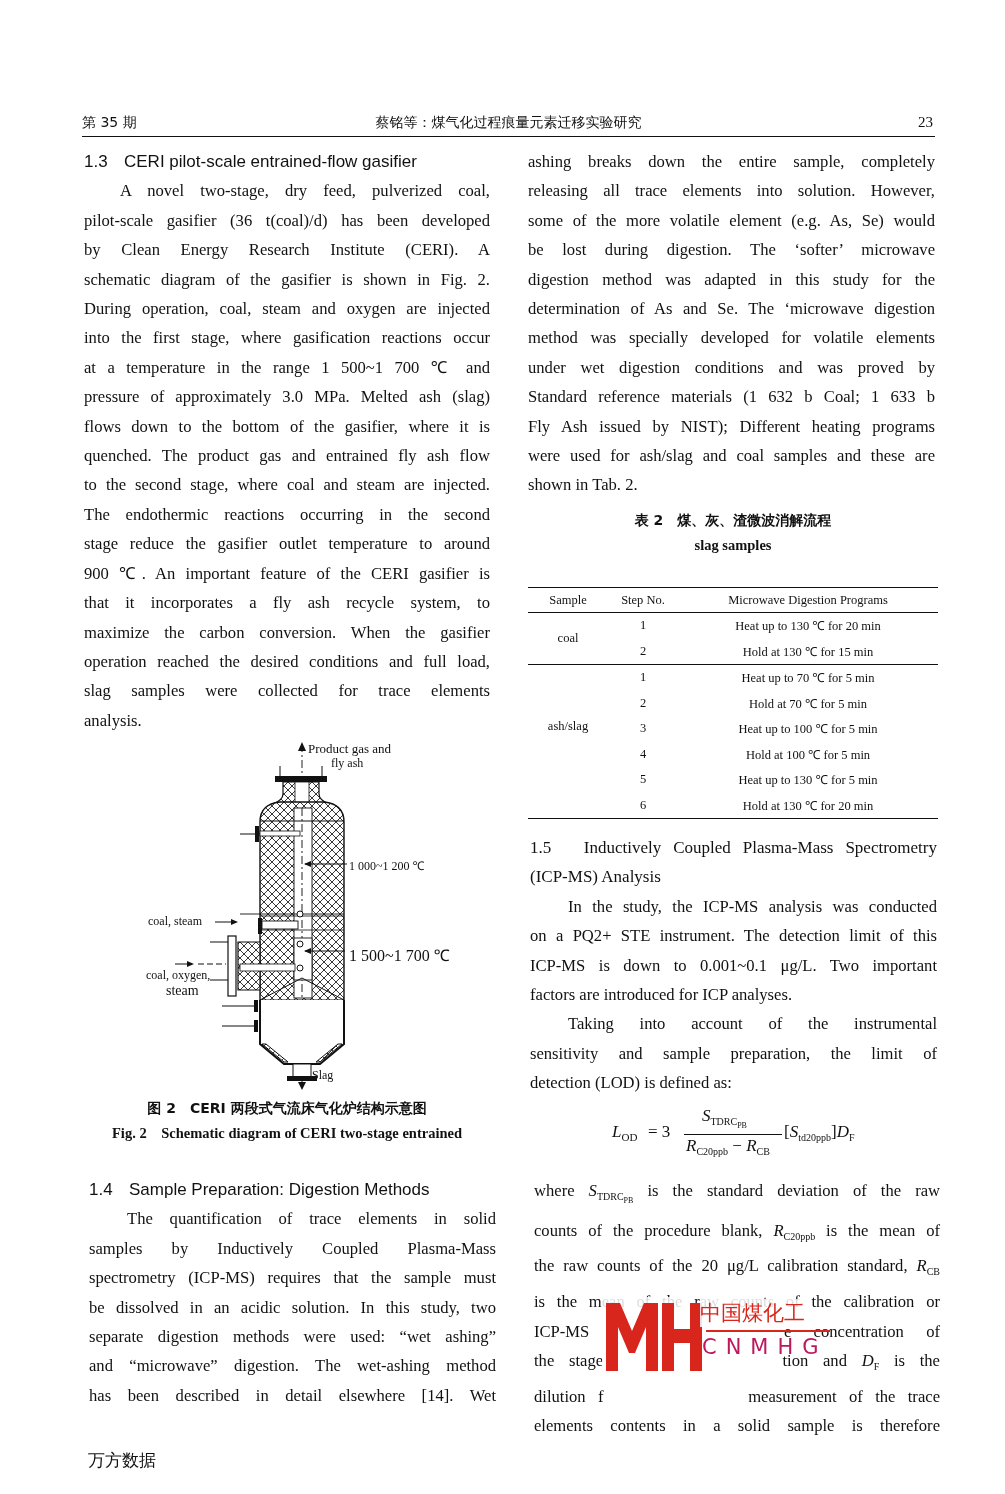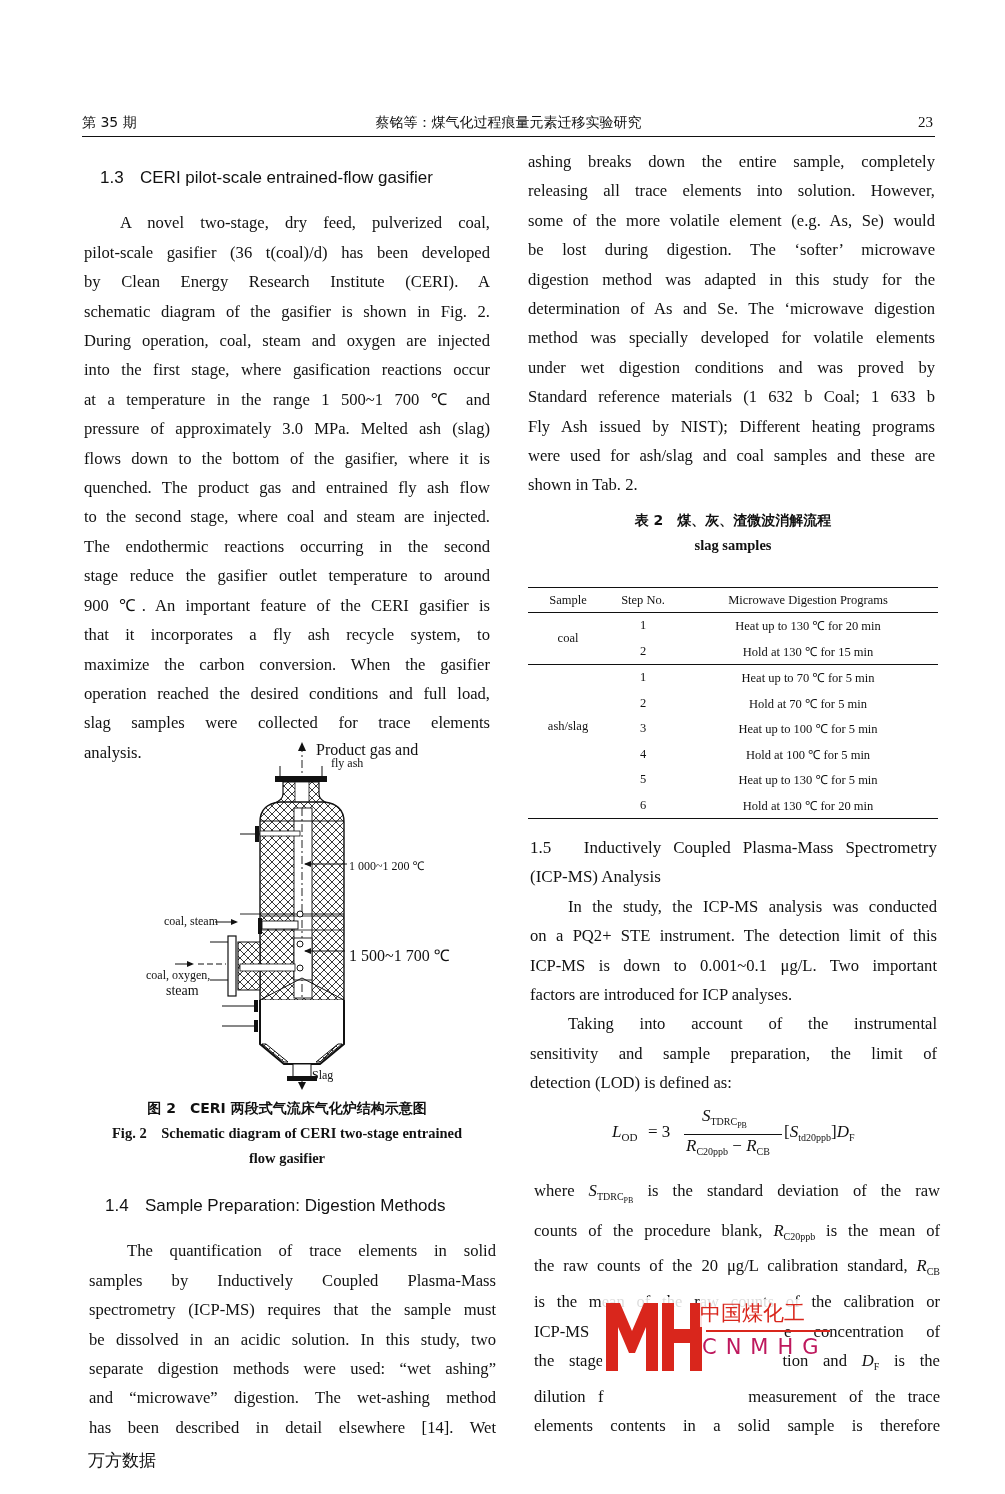--- a/index.html
+++ b/index.html
@@ -3,21 +3,21 @@
 <meta charset="utf-8">
 <style>
   html, body { margin:0; padding:0; background:#ffffff; }
   body { width:1005px; height:1494px; position:relative; overflow:hidden; color:#111; font-family:"Liberation Serif", serif; }
   .abs { position:absolute; }
   .header { left:82px; top:110px; width:853px; height:26px; border-bottom:1.5px solid #111; font-family:"DejaVu Sans", sans-serif; font-size:14px; }
   .header .l { position:absolute; left:0; top:4px; }
   .header .c { position:absolute; left:0; right:0; top:4px; text-align:center; }
   .header .r { position:absolute; right:2px; top:4px; font-family:"Liberation Serif", serif; font-size:15px; }
   .col { position:absolute; font-size:16.6px; line-height:29.4px; text-align:justify; }
-  .sec { font-family:"Liberation Sans", sans-serif; font-size:17px; line-height:29.4px; margin:16px; }
+  .sec { font-family:"Liberation Sans", sans-serif; font-size:17px; line-height:29.4px; margin:0; }
   .sec .num { display:inline-block; width:40px; }
   .secs { font-family:"Liberation Serif", serif; font-size:17px; line-height:29.4px; margin:0; }
   .jl { text-align:justify; text-align-last:justify; }
   .last { text-align:right; text-align-last:left; }
   .cap { text-align:center; font-weight:bold; font-size:14.5px; line-height:25px; }
   .capcn { text-align:center; font-weight:bold; font-family:"DejaVu Sans", sans-serif; font-size:14px; line-height:25px; }
   table.t2 { border-collapse:collapse; width:410px; font-size:12.5px; }
   table.t2 th { font-weight:normal; border-top:1.5px solid #111; border-bottom:1.2px solid #111; padding:5px 0 4px; }
   table.t2 td { text-align:center; height:25.5px; padding:0; }
   table.t2 tr.grp-end td { border-bottom:1.2px solid #111; }
@@ -134,34 +134,33 @@
     <line x1="165" y1="213" x2="205" y2="213" stroke="#111"></line>
     <path d="M164,213 l7,-3 v6 z" fill="#111"></path>
 
     <line x1="75" y1="184" x2="96" y2="184" stroke="#111"></line>
     <path d="M98,184 l-7,-3 v6 z" fill="#111"></path>
 
     <line x1="35" y1="226" x2="52" y2="226" stroke="#111"></line>
     <path d="M54,226 l-7,-3 v6 z" fill="#111"></path>
     <line x1="58" y1="226" x2="86" y2="226" stroke="#111" stroke-dasharray="6,3"></line>
   </svg>
-  <span class="abs" style="left:176px; top:3px; font-size:16px;">Product gas and</span>
+  <span class="abs" style="left:168px; top:3px; font-size:13px;">Product gas and</span>
   <span class="abs" style="left:191px; top:18px; font-size:12px;">fly ash</span>
   <span class="abs" style="left:209px; top:119px; font-size:12px;">1 000~1 200 ℃</span>
   <span class="abs" style="left:209px; top:206px; font-size:16px;">1 500~1 700 ℃</span>
-  <span class="abs" style="left:24px; top:176px; font-size:12px;">coal, steam</span>
+  <span class="abs" style="left:8px; top:176px; font-size:12px;">coal, steam</span>
   <span class="abs" style="left:6px; top:230px; font-size:12px;">coal, oxygen,</span>
   <span class="abs" style="left:26px; top:245px; font-size:14px;">steam</span>
   <span class="abs" style="left:172px; top:330px; font-size:12px;">Slag</span>
 </div>
 
 <div class="abs" style="left:84px; top:1096px; width:406px;">
   <div class="capcn">图 2　CERI 两段式气流床气化炉结构示意图</div>
   <div class="cap">Fig. 2　Schematic diagram of CERI two-stage entrained</div>
-  <div class="cap">flow gasifier</div>
 </div>
 
 <div class="col" style="left:89px; top:1175px; width:407px;">
   <div class="sec">
     <span class="num">1.4</span><span>Sample Preparation: Digestion Methods</span>
   </div>
   <div>
     <div class="jl" style="padding-left:38px;">The quantification of trace elements in solid</div>
     <div class="jl">samples by Inductively Coupled Plasma-Mass</div>
     <div class="jl">spectrometry (ICP-MS) requires that the sample must</div>

